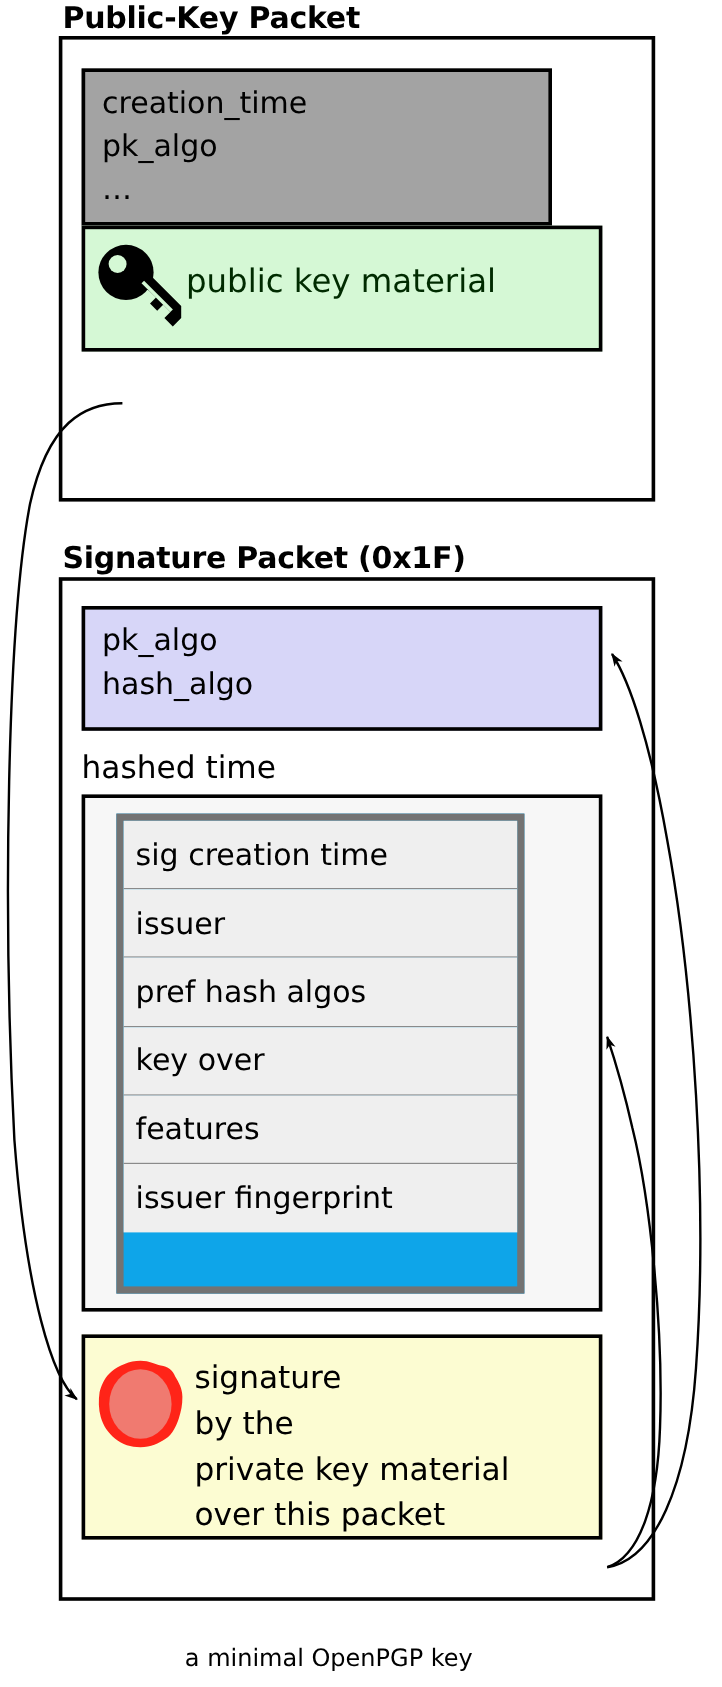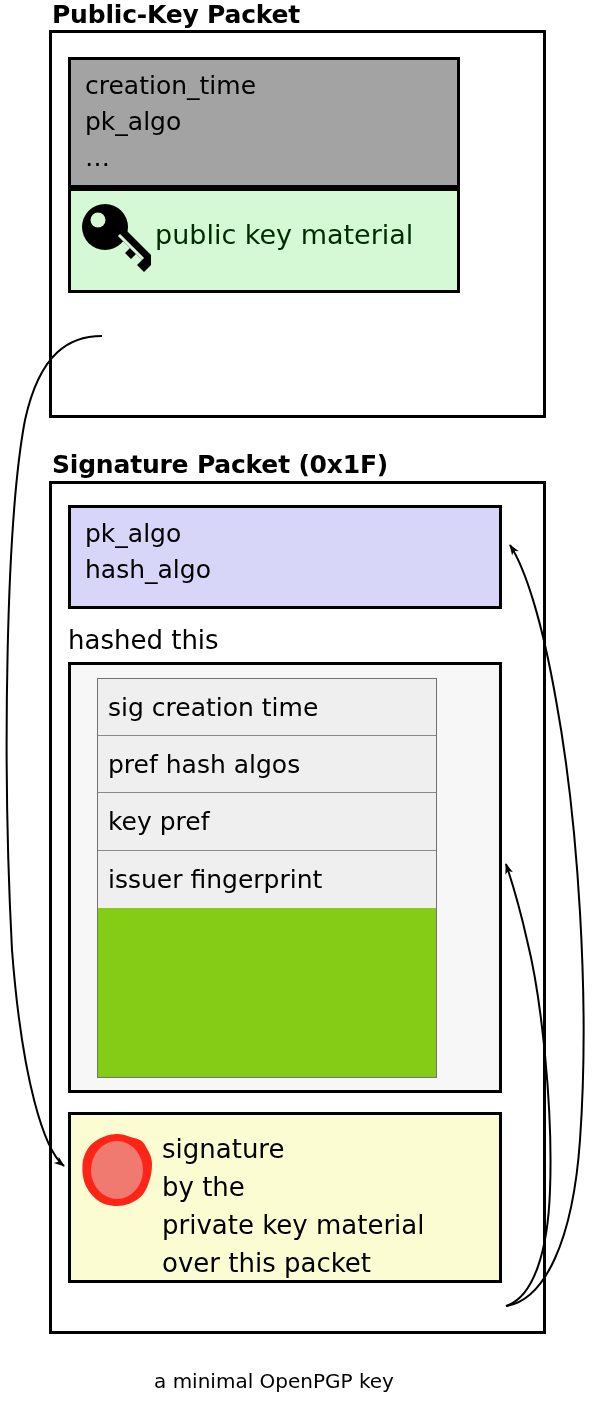--- a/index.html
+++ b/index.html
@@ -51,21 +51,21 @@
     font-size: 25px;
     line-height: 36px;
     white-space: pre;
   }
 
   #pk-header-block {
     left: 68px; top: 57px; width: 392px; height: 131px;
     background: #a3a3a3;
   }
   #pk-material-block {
-    left: 68px; top: 188px; width: 392px; height: 105px;
+    left: 68px; top: 188px; width: 434px; height: 105px;
     background: #d5f8d5;
   }
   #sig-header-block {
     left: 68px; top: 505px; width: 434px; height: 104px;
     background: #d7d6f8;
   }
   #sig-signature-block {
     left: 68px; top: 1112px; width: 434px; height: 171px;
     background: #fcfcd2;
   }
@@ -103,22 +103,22 @@
     position: absolute;
     box-sizing: border-box;
     left: 68px; top: 662px; width: 434px; height: 431px;
     border: 3px solid #000000;
     background: #f7f7f7;
   }
   #hashed-subpackets {
     position: absolute;
     box-sizing: border-box;
     left: 97px; top: 678px; width: 340px; height: 400px;
-    border: 1px solid #737373;
-    background: #84cc16;
+    border: 6px solid #737373;
+    background: #0ea5e9;
   }
   .subpacket-row {
     box-sizing: border-box;
     height: 57.2px;
     border-bottom: 1px solid #8a8a8a;
     display: flex;
     align-items: center;
     padding-left: 10px;
     font-size: 25px;
     line-height: 1;
@@ -188,28 +188,30 @@
 
 <div class="section-title" id="sig-title">Signature Packet (0x1F)</div>
 
 <div class="packet-frame" id="sig-packet-frame"></div>
 
 <div class="field-block" id="sig-header-block">
   <div class="lines">pk_algo
 hash_algo</div>
 </div>
 
-<div id="hashed-area-label">hashed this</div>
+<div id="hashed-area-label">hashed time</div>
 
 <div id="hashed-area-box"></div>
 
 <div id="hashed-subpackets">
   <div class="subpacket-row">sig creation time</div>
+  <div class="subpacket-row">issuer</div>
   <div class="subpacket-row">pref hash algos</div>
-  <div class="subpacket-row">key pref</div>
+  <div class="subpacket-row">key over</div>
+  <div class="subpacket-row">features</div>
   <div class="subpacket-row">issuer fingerprint</div>
 </div>
 
 <div class="field-block" id="sig-signature-block">
   <svg id="seal-icon" viewBox="0 0 72 74">
     <path fill="#ff2418" d="M36 1 C44 1 48 4 53 5 C59 6 63 9 65 14 C68 19 71 24 71 31
       C71 38 70 43 68 49 C66 55 63 62 57 66 C51 70 45 73 36 73 C28 73 21 71 15 66
       C9 61 5 55 3 48 C1 41 1 34 2 27 C4 20 7 14 12 10 C18 5 27 1 36 1 Z"></path>
     <ellipse cx="36" cy="37" rx="26" ry="29" fill="#f07a70"></ellipse>
   </svg>

